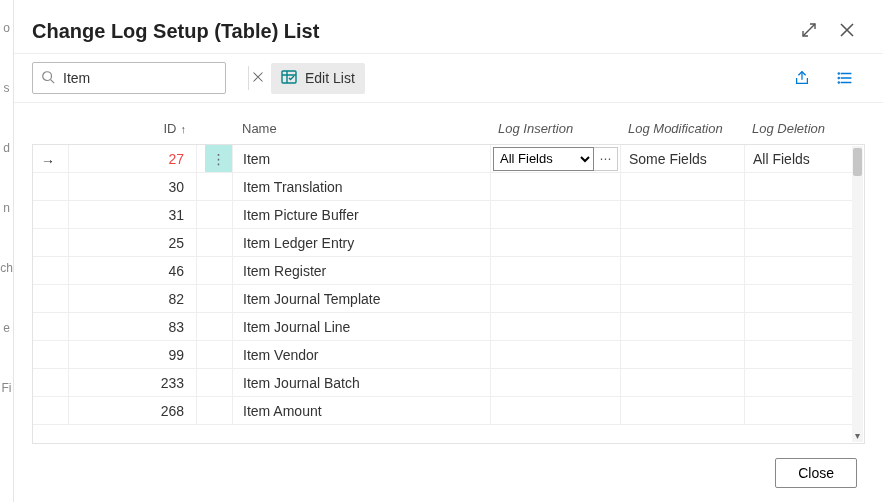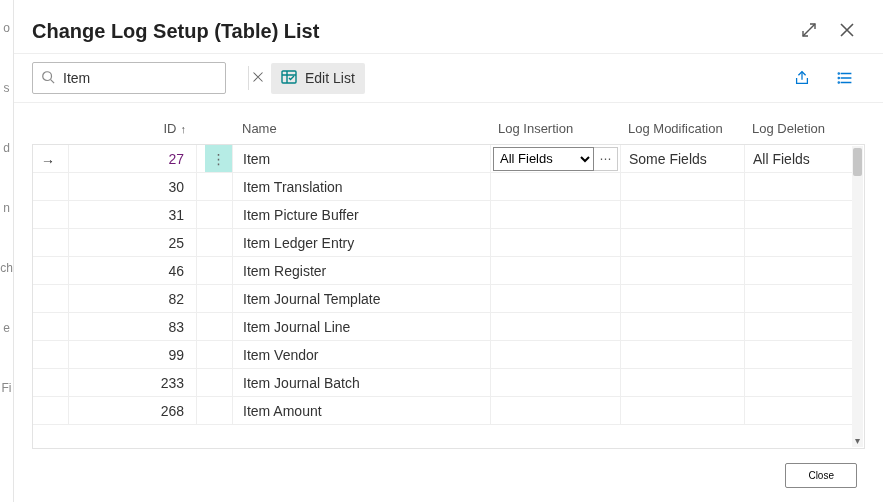--- a/index.html
+++ b/index.html
@@ -131,21 +131,21 @@
     align-items: stretch;
   }
   .grid-header-row {
     color: #555;
     font-size: 13px;
     padding-bottom: 8px;
   }
   .grid-header-row .sort-ind { font-size: 11px; margin-left: 4px; }
   .hd-id { text-align: right; padding-right: 10px; }
   .hd-name { padding-left: 10px; }
-  .hd-log { padding-left: 8px; }
+  .hd-log { padding-left: 8px; font-style: italic; }
 
   .grid-body {
     border: 1px solid #e3e3e3;
     flex: 1;
     overflow: hidden;
     position: relative;
   }
   .grid-rows {
     position: absolute;
     left:0; right:12px; top:0;
@@ -162,21 +162,21 @@
     font-size: 14px;
     color: #333;
     overflow: hidden;
     white-space: nowrap;
   }
   .grid-row .cell.sel { background: #fff; }
   .grid-row .cell.id { justify-content: flex-end; padding-right: 12px; }
   .grid-row .cell.name { padding-left: 10px; }
   .grid-row.selected .cell.sel { color: #333; }
   .grid-row.selected .cell.menu-cell { background: #b6ece5; }
-  .grid-row.selected .cell.id span { color: #701a75; }
+  .grid-row.selected .cell.id span { color: #ef4444; }
   .cell.log { padding-left: 8px; }
   .cell.no-border { border-right: none; }
   .cell.menu-cell { justify-content: center; color:#666; cursor:pointer; padding:0; }
 
   .log-insertion-editor {
     display: flex;
     width: 100%;
     height: 100%;
     align-items: center;
     gap: 0;
@@ -220,21 +220,21 @@
   
   .footer {
     display: flex;
     justify-content: flex-end;
     padding: 14px 26px 14px 18px;
   }
   .btn {
     border: 1px solid #888;
     background: #fff;
     padding: 6px 22px;
-    font-size: 10px;
+    font-size: 14px;
     cursor: pointer;
     border-radius: 2px;
   }
 </style>
 </head>
 <body>
 
 <div class="left-edge">
   <span>o</span>
   <span>s</span>

